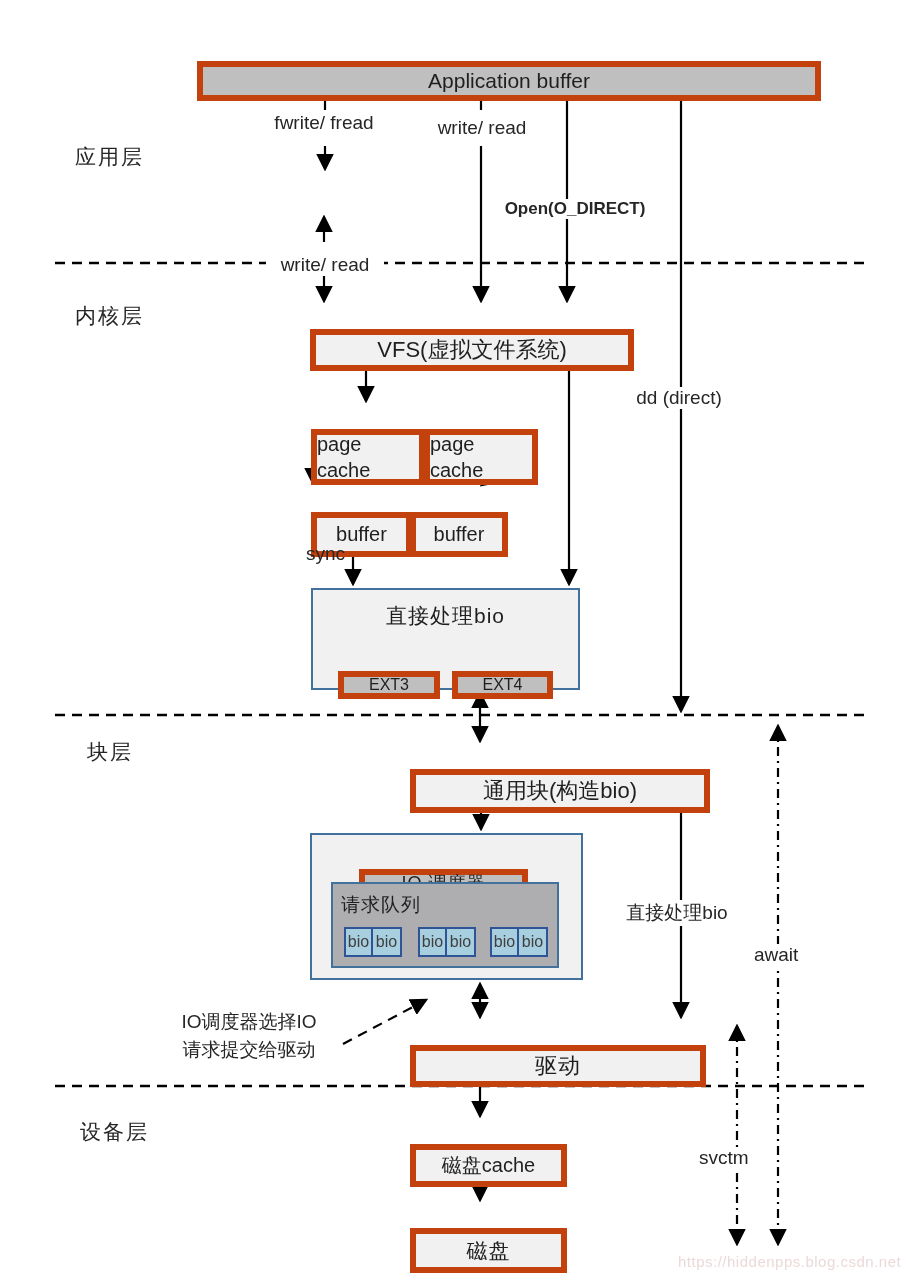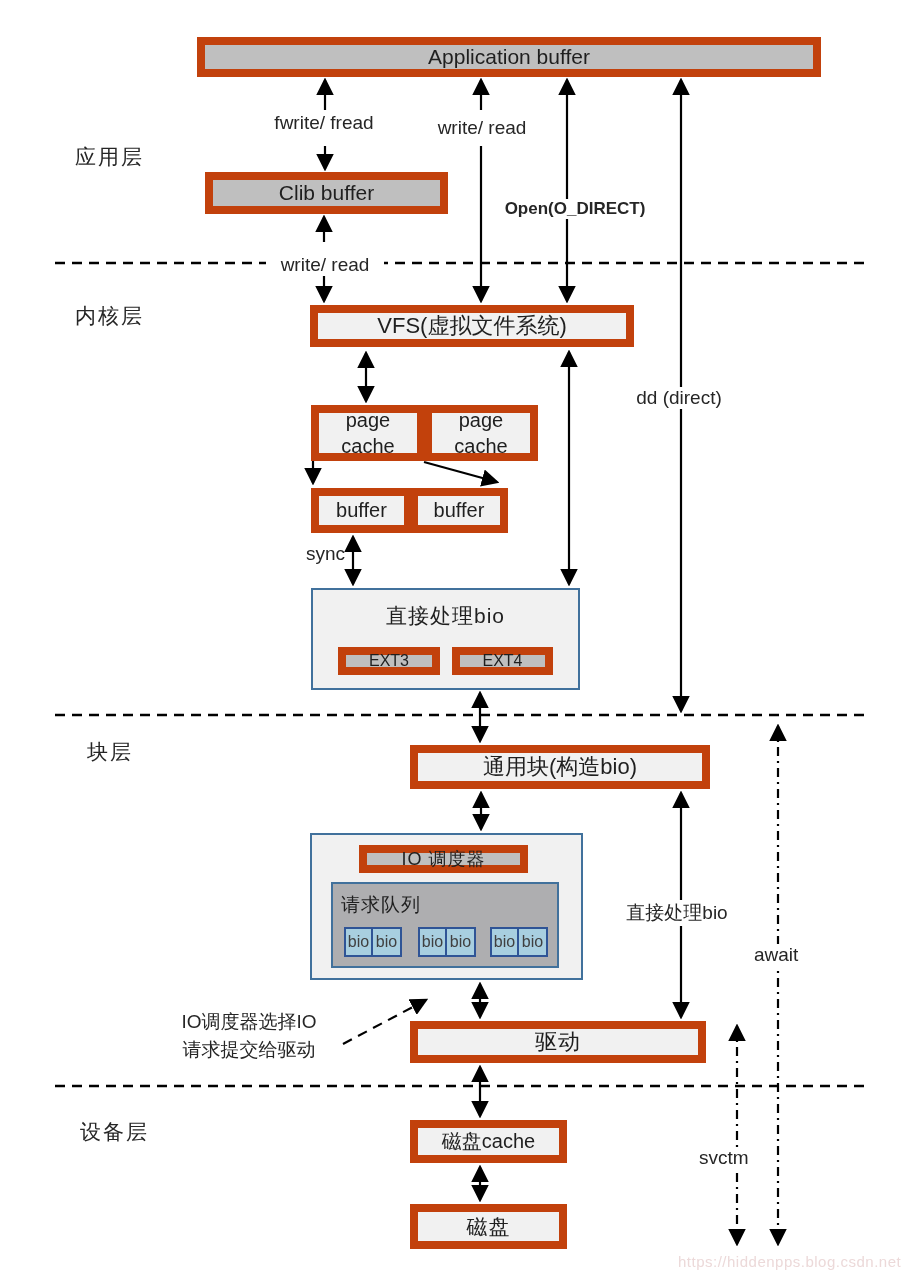--- a/index.html
+++ b/index.html
@@ -2,22 +2,22 @@
 <html><head>
 <meta charset="utf-8">
 <style>
   html,body{margin:0;padding:0;background:#ffffff;}
   .canvas{
     position:relative;width:910px;height:1282px;background:#ffffff;
     font-family:"Liberation Sans","DejaVu Sans",sans-serif;color:#1f1f1f;overflow:hidden;
   }
   .canvas svg{position:absolute;left:0;top:0;}
   .abs{position:absolute;box-sizing:border-box;}
-  .box{display:flex;align-items:center;justify-content:center;text-align:center;
-       border:8px solid #c2410c;box-sizing:border-box;}
+  .box{display:flex;align-items:center;justify-content:center;text-align:left;
+       border:6px solid #c2410c;box-sizing:border-box;margin-top:24px;}
   .box-gray{background:#bfbfbf;}
   .box-light{background:#f1f1f1;}
   .box-queue{background:#aeaeb0;}
   .bio-pair{display:flex;}
   .bio-cell{width:29px;height:30px;background:#a8cfe0;border:2px solid #2f5496;
             display:flex;align-items:center;justify-content:center;font-size:16px;
             color:#404040;box-sizing:border-box;}
   .bio-cell + .bio-cell{border-left:none;}
   .lbl{position:absolute;white-space:nowrap;color:#262626;}
   .lbl-bg{background:#ffffff;padding:0 3px;}
@@ -87,21 +87,20 @@
       <line x1="343" y1="1044" x2="426" y2="1000" stroke-dasharray="10 7" marker-end="url(#ah)"></line>
     </g>
   </svg>
 
   <div class="lbl layer-lbl abs" style="left:75px;top:143px;">应用层</div>
   <div class="lbl layer-lbl abs" style="left:75px;top:302px;">内核层</div>
   <div class="lbl layer-lbl abs" style="left:87px;top:738px;">块层</div>
   <div class="lbl layer-lbl abs" style="left:80px;top:1118px;">设备层</div>
 
   <div class="abs box box-gray" style="left:197px;top:37px;width:624px;height:40px;font-size:21px;">Application buffer</div>
-  <div class="abs box box-gray" style="left:205px;top:172px;width:243px;height:42px;font-size:21px;">Clib buffer</div>
   <div class="abs box box-light" style="left:310px;top:305px;width:324px;height:42px;font-size:22px;">VFS(虚拟文件系统)</div>
 
   <div class="abs box box-light" style="left:311px;top:405px;width:114px;height:56px;font-size:20px;line-height:1.3;white-space:pre-line;">page cache</div>
   <div class="abs box box-light" style="left:424px;top:405px;width:114px;height:56px;font-size:20px;line-height:1.3;white-space:pre-line;">page cache</div>
 
   <div class="abs box box-light" style="left:311px;top:488px;width:101px;height:45px;font-size:20px;">buffer</div>
   <div class="abs box box-light" style="left:410px;top:488px;width:98px;height:45px;font-size:20px;">buffer</div>
 
   <div class="abs box-light" style="left:311px;top:588px;width:269px;height:102px;border:2px solid #41719c;">
     <div class="fs-title">直接处理bio</div>

